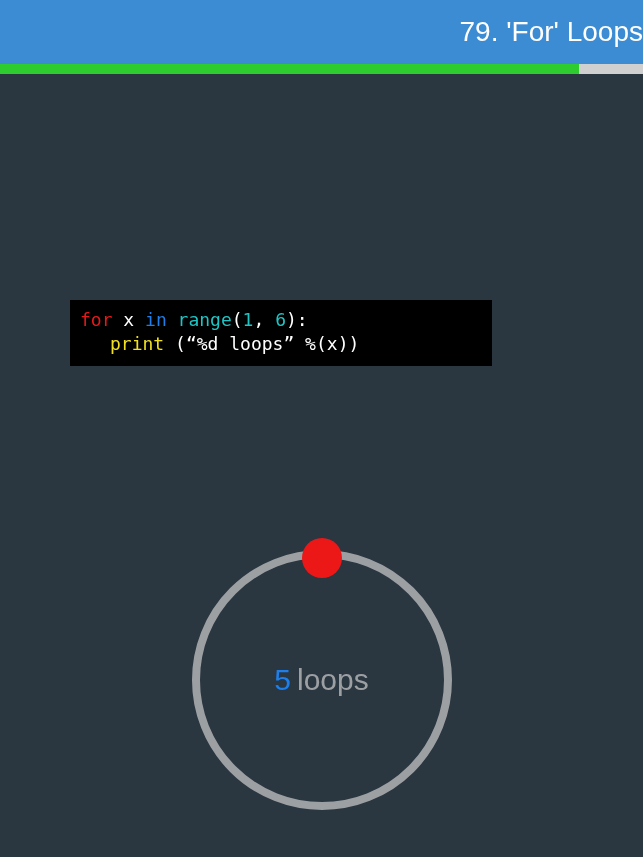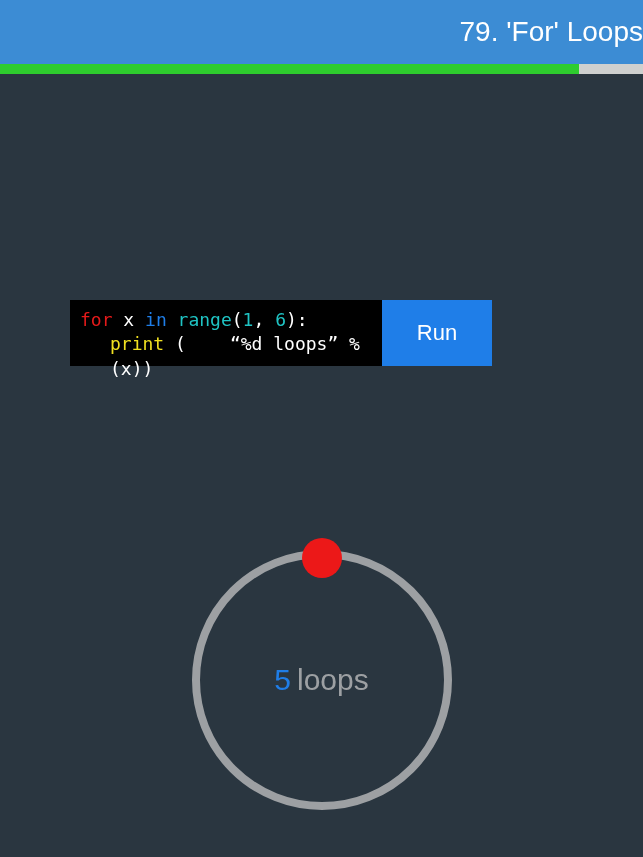--- a/index.html
+++ b/index.html
@@ -50,21 +50,21 @@
   }
   .code-line2 { padding-left: 30px; }
   .tok-for   { color: #e41a1a; }
   .tok-var   { color: #fff;   }
   .tok-in    { color: #1f7ee8;}
   .tok-func  { color: #1fc4c4;}
   .tok-paren { color: #fff;   }
   .tok-num   { color: #1fc4c4;}
   .tok-colon { color: #fff;   }
   .tok-print { color: #f0e020;}
-  .tok-str   { color: #fff; margin-left: 44px;   }
+  .tok-str   { color: #fff;   }
   .run-btn {
     width: 110px;
     background: #1f7ee8;
     color: #fff;
     display: flex;
     align-items: center;
     justify-content: center;
     font-size: 22px;
     font-weight: 400;
     cursor: pointer;
@@ -127,23 +127,20 @@
       <span class="tok-var">x</span>
       <span> </span>
       <span class="tok-in">in</span>
       <span> </span>
       <span class="tok-func">range</span><span class="tok-paren">(</span><span class="tok-num">1</span><span class="tok-paren">, </span><span class="tok-num">6</span><span class="tok-paren">)</span><span class="tok-colon">:</span>
     </div>
     <div class="code-line2">
       <span class="tok-print">print</span><span> </span><span class="tok-paren">(</span><span class="tok-str">“%d loops”</span><span> </span><span class="tok-paren">%</span><span class="tok-paren">(</span><span class="tok-var">x</span><span class="tok-paren">)</span><span class="tok-paren">)</span>
     </div>
   </div>
-  <div class="run-btn">
-    <span>Run</span>
-  </div>
 </div>
 
 <div class="loop-visual">
   <div class="ring">
     <div class="dot"></div>
     <div class="loop-label">
       <span class="count">5</span><span>loops</span>
     </div>
   </div>
 </div>

